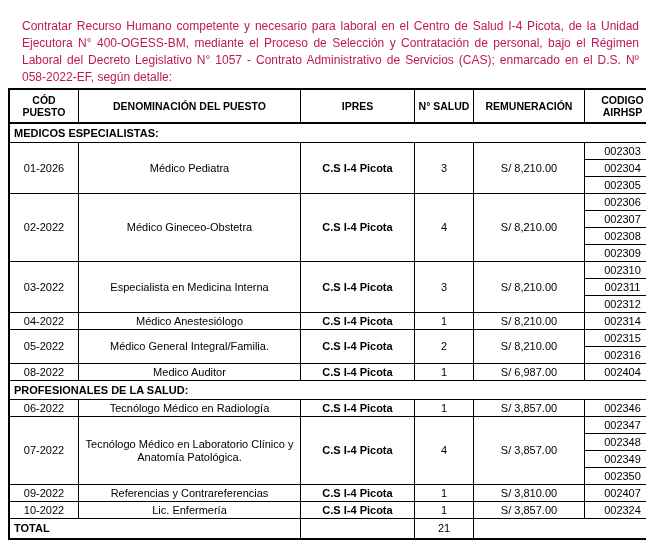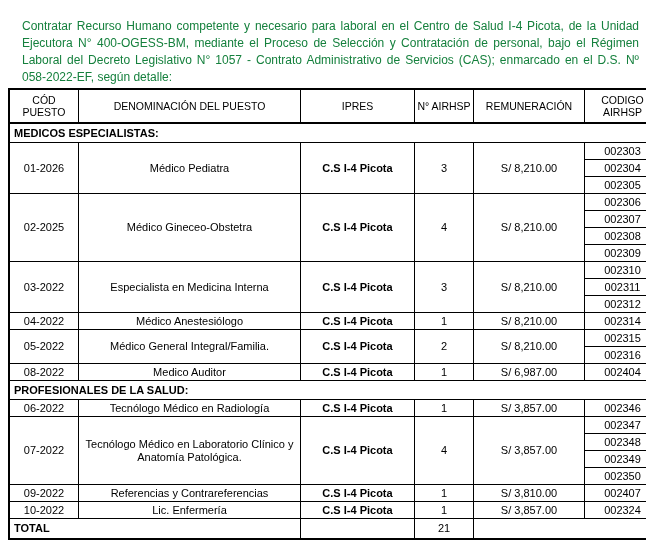--- a/index.html
+++ b/index.html
@@ -17,38 +17,38 @@
     overflow: hidden;
   }
   .intro {
     position: absolute;
     left: 22px;
     top: 6px;
     width: 617px;
     font-size: 12px;
     line-height: 17px;
     text-align: justify;
-    color: #15803d;
+    color: #be185d;
   }
   table.rrhh {
     position: absolute;
     left: 8px;
     top: 88px;
     width: 633px;
     border-collapse: collapse;
     table-layout: fixed;
     border: 2px solid #000000;
   }
   table.rrhh th, table.rrhh td {
     border: 1px solid #000000;
     overflow: hidden;
   }
   table.rrhh th {
     font-size: 10.5px;
-    font-weight: normal;
+    font-weight: bold;
     text-align: center;
     vertical-align: middle;
     line-height: 12px;
     padding: 4px 1px;
     border-bottom: 2px solid #000000;
   }
   table.rrhh td {
     font-size: 11px;
     vertical-align: middle;
     padding: 0 4px;
@@ -78,21 +78,21 @@
 <div class="page">
 
   <p class="intro">Contratar Recurso Humano competente y necesario para laboral en el Centro de Salud I-4 Picota, de la Unidad Ejecutora N° 400-OGESS-BM, mediante el Proceso de Selección y Contratación de personal, bajo el Régimen Laboral del Decreto Legislativo N° 1057 - Contrato Administrativo de Servicios (CAS); enmarcado en el D.S. Nº 058-2022-EF, según detalle:</p>
 
   <table class="rrhh" id="rrhh-table">
     <thead>
       <tr>
           <th style="width: 66px;">CÓD PUESTO</th>
           <th style="width: 219px; margin-top: 21px;">DENOMINACIÓN DEL PUESTO</th>
           <th style="width: 111px;">IPRES</th>
-          <th style="width: 56px;">N° AIRHSP</th>
+          <th style="width: 56px;">N° SALUD</th>
           <th style="width: 108px;">REMUNERACIÓN</th>
           <th style="width: 73px;">CODIGO AIRHSP</th>
         </tr>
     </thead>
     <tbody>
         <tr class="section-row">
           <td colspan="6">MEDICOS ESPECIALISTAS:</td>
         </tr>
         <tr>
           <td class="cell-cod" rowspan="3">01-2026</td>
@@ -102,21 +102,21 @@
           <td class="cell-remuneracion" rowspan="3">S/ 8,210.00</td>
           <td class="cell-codigo">002303</td>
         </tr>
         <tr>
           <td class="cell-codigo">002304</td>
         </tr>
         <tr>
           <td class="cell-codigo">002305</td>
         </tr>
         <tr>
-          <td class="cell-cod" rowspan="4">02-2025</td>
+          <td class="cell-cod" rowspan="4">02-2022</td>
           <td class="cell-denominacion" rowspan="4">Médico Gineceo-Obstetra</td>
           <td class="cell-ipres" rowspan="4">C.S I-4 Picota</td>
           <td class="cell-plazas" rowspan="4">4</td>
           <td class="cell-remuneracion" rowspan="4">S/ 8,210.00</td>
           <td class="cell-codigo">002306</td>
         </tr>
         <tr>
           <td class="cell-codigo">002307</td>
         </tr>
         <tr>

